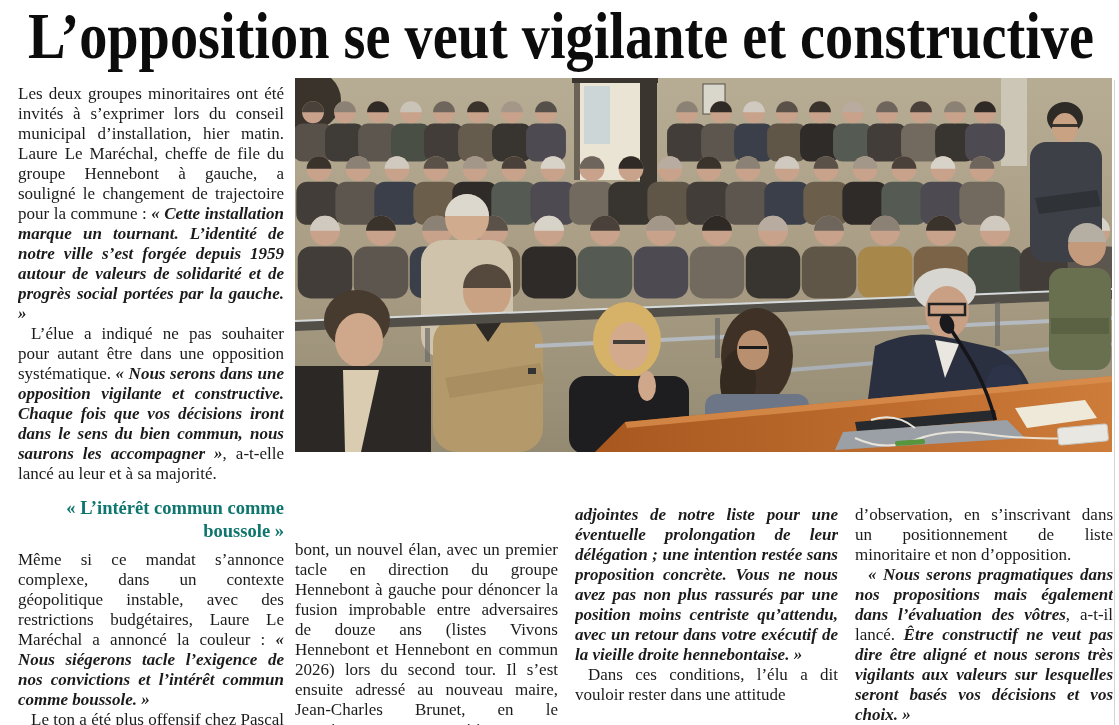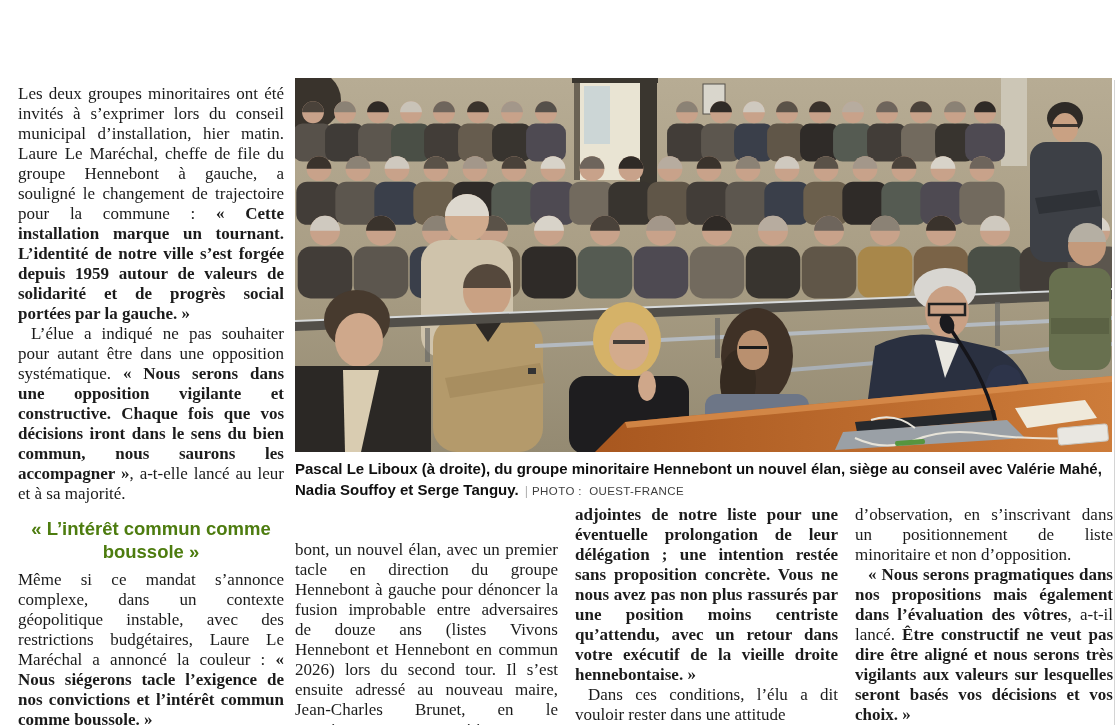--- a/index.html
+++ b/index.html
@@ -10,42 +10,47 @@
   .hl-text{font-family:"Liberation Serif",serif;font-weight:bold;fill:#0c0c0c;font-size:66px;}
   
   .col{position:absolute;text-align:justify;font-size:17px;line-height:20px;
        overflow:hidden;hyphens:auto;-webkit-hyphens:auto;}
   #col1{left:18px;top:84px;width:266px;height:641px;}
   #col2{left:295px;top:505px;width:263px;height:220px;margin-top:35px;}
   #col3{left:575px;top:505px;width:263px;height:220px;}
   #col4{left:855px;top:505px;width:258px;height:220px;}
   .col p{margin:0;}
   .col p.indent{text-indent:13px;}
-  .bi{font-weight:bold;}
-  .col h2{font-family:Liberation Sans, sans-serif;font-size:18.5px;
-          line-height:23px;margin:13px 0 7px 0;color:#4d7c0f;text-align:center;}
+  .bi{font-weight:bold;font-style:italic;}
+  .col h2{font-family:Liberation Serif, serif;font-size:18.5px;
+          line-height:23px;margin:13px 0 7px 0;color:#0f766e;text-align:right;}
   
   .photo{position:absolute;left:295px;top:78px;width:817px;height:374px;overflow:hidden;
          background:#a99e86;}
   .photo svg{display:block;}
   .pf{fill:var(--f,#c8a28a);} .ph{fill:currentColor;} .pt{fill:var(--t,#4a4640);}
   
   .caption{position:absolute;left:295px;top:458px;width:818px;margin:0;
            font-family:"Liberation Sans","DejaVu Sans",sans-serif;font-weight:bold;
            font-size:15px;line-height:21px;color:#101010;text-align:left;}
   .cap-div{color:#b3b3b3;font-weight:400;font-size:13px;padding:0 4px 0 6px;}
   .cap-credit{font-weight:400;font-size:11.5px;color:#3e3e3e;letter-spacing:.4px;}
   
   .edge-rule{position:absolute;left:1114px;top:80px;width:1px;height:645px;background:#d4d4d4;}
 </style>
 </head>
 <body>
 
 <div class="page">
 
+  <div class="headline-wrap">
+    <svg width="1090" height="76">
+      <text class="hl-text" x="2" y="58" textLength="1066" lengthAdjust="spacingAndGlyphs">L’opposition se veut vigilante et constructive</text>
+    </svg>
+  </div>
 
   <div class="col" id="col1">
       <p><span>Les deux groupes minoritaires ont été invités à s’exprimer lors du conseil municipal d’installation, hier matin. Laure Le Maréchal, cheffe de file du groupe Hennebont à gauche, a souligné le changement de trajectoire pour la commune : </span><span class="bi">« Cette installation marque un tournant. L’identité de notre ville s’est forgée depuis 1959 autour de valeurs de solidarité et de progrès social portées par la gauche. »</span></p>
       <p class="indent"><span>L’élue a indiqué ne pas souhaiter pour autant être dans une opposition systématique. </span><span class="bi">« Nous serons dans une opposition vigilante et constructive. Chaque fois que vos décisions iront dans le sens du bien commun, nous saurons les accompagner »</span><span>, a-t-elle lancé au leur et à sa majorité.</span></p>
       <h2>« L’intérêt commun comme boussole »</h2>
       <p><span>Même si ce mandat s’annonce complexe, dans un contexte géopolitique instable, avec des restrictions budgétaires, Laure Le Maréchal a annoncé la couleur : </span><span class="bi">« Nous siégerons tacle l’exigence de nos convictions et l’intérêt commun comme boussole. »</span></p>
       <p class="indent"><span>Le ton a été plus offensif chez Pascal Le Liboux, du groupe Henne-</span></p>
     </div>
 
   <figure class="photo" style="margin:0">
@@ -213,23 +218,20 @@
         <path d="M700,342 C690,300 668,270 655,250" stroke="#15151a" stroke-width="3.5" fill="none"></path>
         <ellipse cx="652" cy="246" rx="7" ry="10" fill="#1a1a1e" transform="rotate(-20 652 246)"></ellipse>
         <path d="M560,360 q30,14 60,2 t70,-6 t90,4" stroke="#efeade" stroke-width="2" fill="none" opacity=".9"></path>
         <path d="M620,350 q-20,-16 -44,-8" stroke="#e8e4da" stroke-width="2" fill="none"></path>
         <rect x="600" y="362" width="30" height="5" rx="2" fill="#57953f" transform="rotate(-4 615 364)"></rect>
         <rect x="763" y="348" width="50" height="17" rx="3" fill="#e9e7e1" stroke="#c8c6c0" transform="rotate(-5 788 357)"></rect>
       </g>
     </svg>
   </figure>
 
-  <p class="caption">
-    <span>Pascal Le Liboux (à droite), du groupe minoritaire Hennebont un nouvel élan, siège au conseil avec Valérie Mahé, Nadia Souffoy et Serge Tanguy.</span><span class="cap-div">|</span><span class="cap-credit"><span>PHOTO :</span>&nbsp;&nbsp;<span>OUEST-FRANCE</span></span>
-  </p>
 
   <div class="col" id="col2">
       <p><span>bont, un nouvel élan, avec un premier tacle en direction du groupe Hennebont à gauche pour dénoncer la fusion improbable entre adversaires de douze ans (listes Vivons Hennebont et Hennebont en commun 2026) lors du second tour. Il s’est ensuite adressé au nouveau maire, Jean-Charles Brunet, en le questionnant sur son positionnement : </span><span class="bi">« Vous avez approché deux</span></p>
     </div>
   <div class="col" id="col3">
       <p><span class="bi">adjointes de notre liste pour une éventuelle prolongation de leur délégation ; une intention restée sans proposition concrète. Vous ne nous avez pas non plus rassurés par une position moins centriste qu’attendu, avec un retour dans votre exécutif de la vieille droite hennebontaise. »</span></p>
       <p class="indent"><span>Dans ces conditions, l’élu a dit vouloir rester dans une attitude</span></p>
     </div>
   <div class="col" id="col4">
       <p><span>d’observation, en s’inscrivant dans un positionnement de liste minoritaire et non d’opposition.</span></p>

